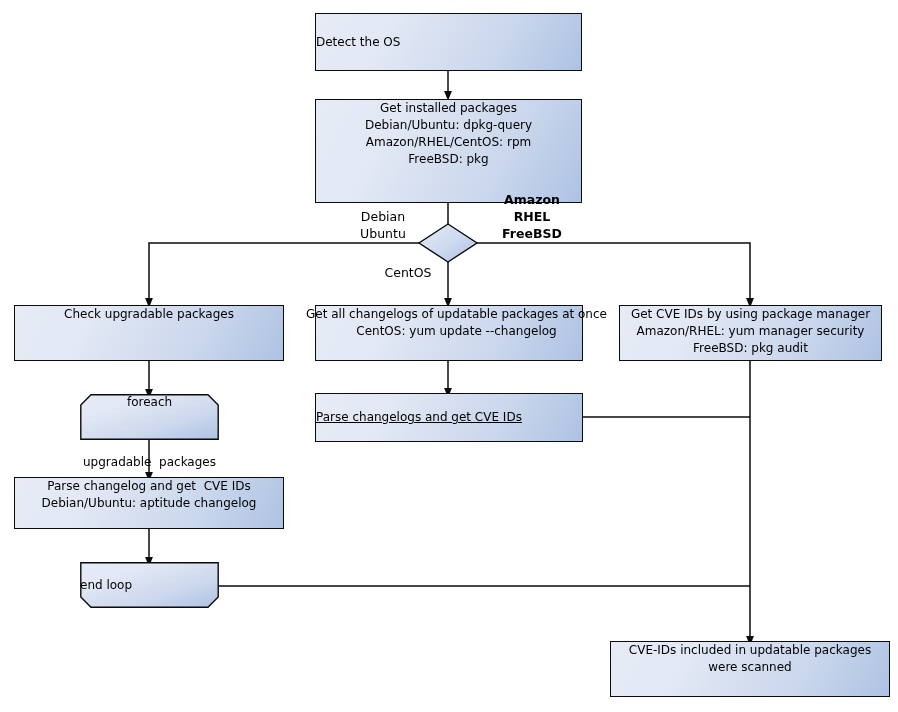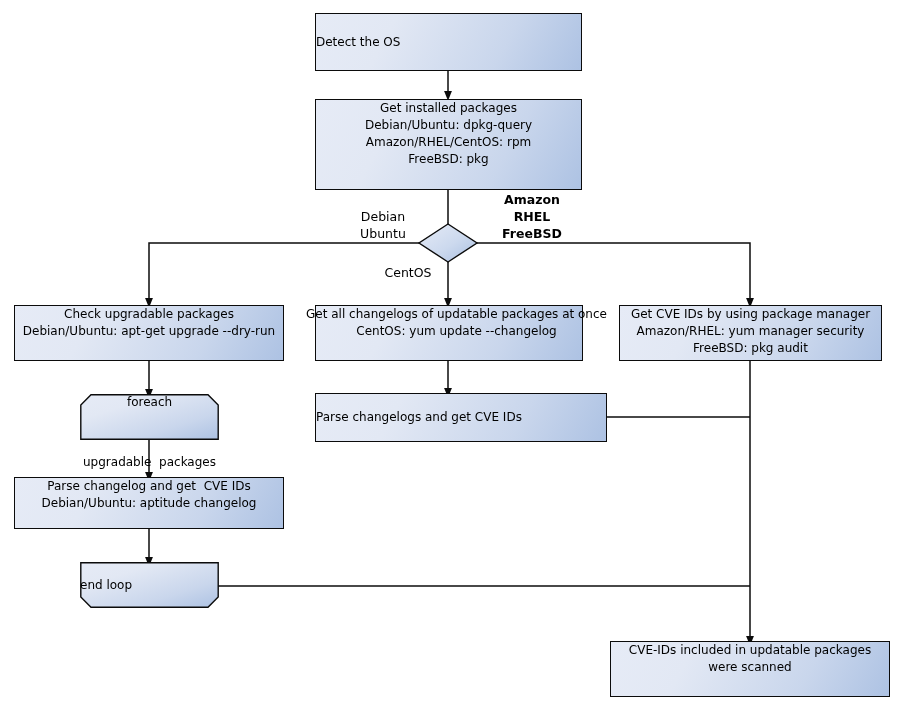--- a/index.html
+++ b/index.html
@@ -116,36 +116,35 @@
       <path d="M750,361 L750,641" marker-end="url(#arrow)"></path>
     </g>
 
     <polygon points="448,224 477,243 448,262 419,243" fill="url(#diamondgrad)" stroke="#0b0b0b" stroke-width="1.4"></polygon>
   </svg>
 
   <div class="node rect" style="left:315px; top:13px; width:267px; height:58px;">
     <span>Detect the OS</span>
   </div>
 
-  <div class="node rect" style="left:315px; top:99px; width:267px; height:91px; flex-direction:column;">
+  <div class="node rect" style="left:315px; top:99px; width:267px; height:104px; flex-direction:column;">
     <span>Get installed packages</span>
     <span>Debian/Ubuntu: dpkg-query</span>
     <span>Amazon/RHEL/CentOS: rpm</span>
     <span>FreeBSD: pkg</span>
   </div>
 
   <div class="edge-label" style="left:348px; top:208px; width:70px;">Debian<br>Ubuntu</div>
 
   <div class="edge-label" style="left:487px; top:191px; width:90px;font-weight:bold;">Amazon<br>RHEL<br>FreeBSD</div>
 
   <div class="edge-label" style="left:378px; top:264px; width:60px;">CentOS</div>
 
   <div class="node rect" style="left:14px; top:305px; width:270px; height:56px; flex-direction:column;">
     <span>Check upgradable packages</span>
-    <span>Debian/Ubuntu: apt-get upgrade --dry-run</span>
   </div>
 
   <div class="node rect" style="left:315px; top:305px; width:268px; height:56px; flex-direction:column;padding-left:15px;">
     <span>Get all changelogs of updatable packages at once</span>
     <span>CentOS: yum update --changelog</span>
   </div>
 
   <div class="node rect" style="left:619px; top:305px; width:263px; height:56px; flex-direction:column;">
     <span>Get CVE IDs by using package manager</span>
     <span>Amazon/RHEL: yum manager security</span>
@@ -158,21 +157,21 @@
     </svg>
     <span>foreach</span>
     <span>upgradable  packages</span>
   </div>
 
   <div class="node rect" style="left:14px; top:477px; width:270px; height:52px; flex-direction:column;">
     <span>Parse changelog and get  CVE IDs</span>
     <span>Debian/Ubuntu: aptitude changelog</span>
   </div>
 
-  <div class="node rect" style="left:315px; top:393px; width:292px; height:49px;">
+  <div class="node rect" style="left:315px; top:393px; width:268px; height:49px;text-decoration:underline;">
     <span>Parse changelogs and get CVE IDs</span>
   </div>
 
   <div class="node loopend" style="left:80px; top:562px; width:139px; height:46px;">
     <svg class="shape-bg" viewBox="0 0 139 46" preserveAspectRatio="none">
       <polygon points="0.8,0.8 138.2,0.8 138.2,35 128,45.2 11,45.2 0.8,35" fill="url(#boxgrad)" stroke="#0b0b0b" stroke-width="1.4" vector-effect="non-scaling-stroke"></polygon>
     </svg>
     <span>end loop</span>
   </div>
 

